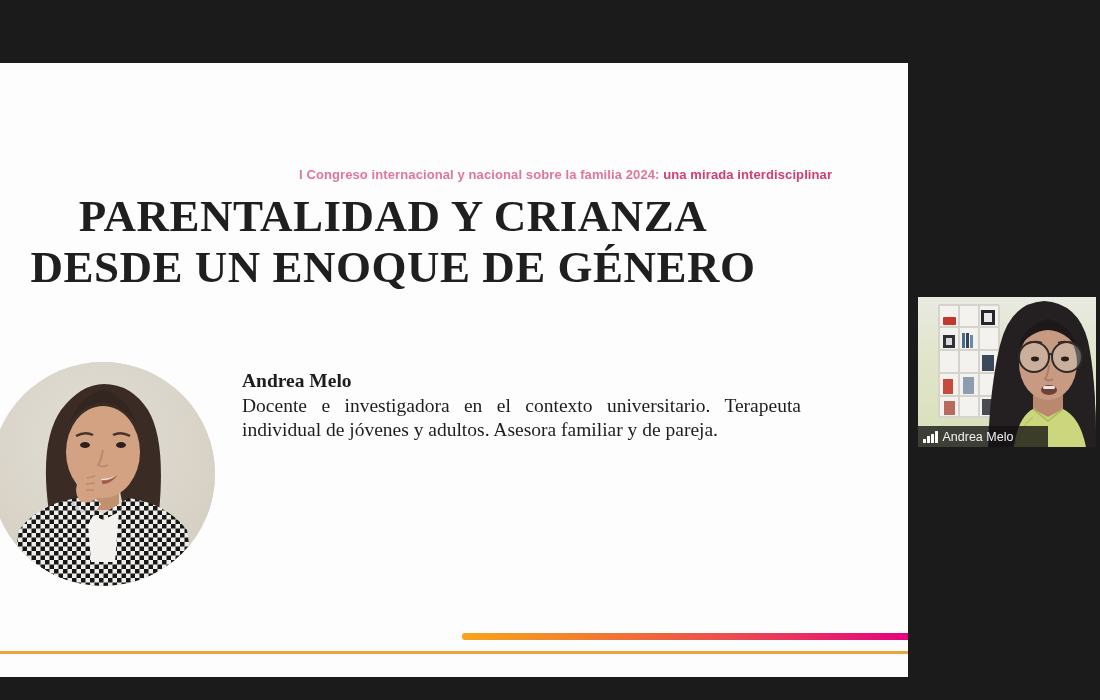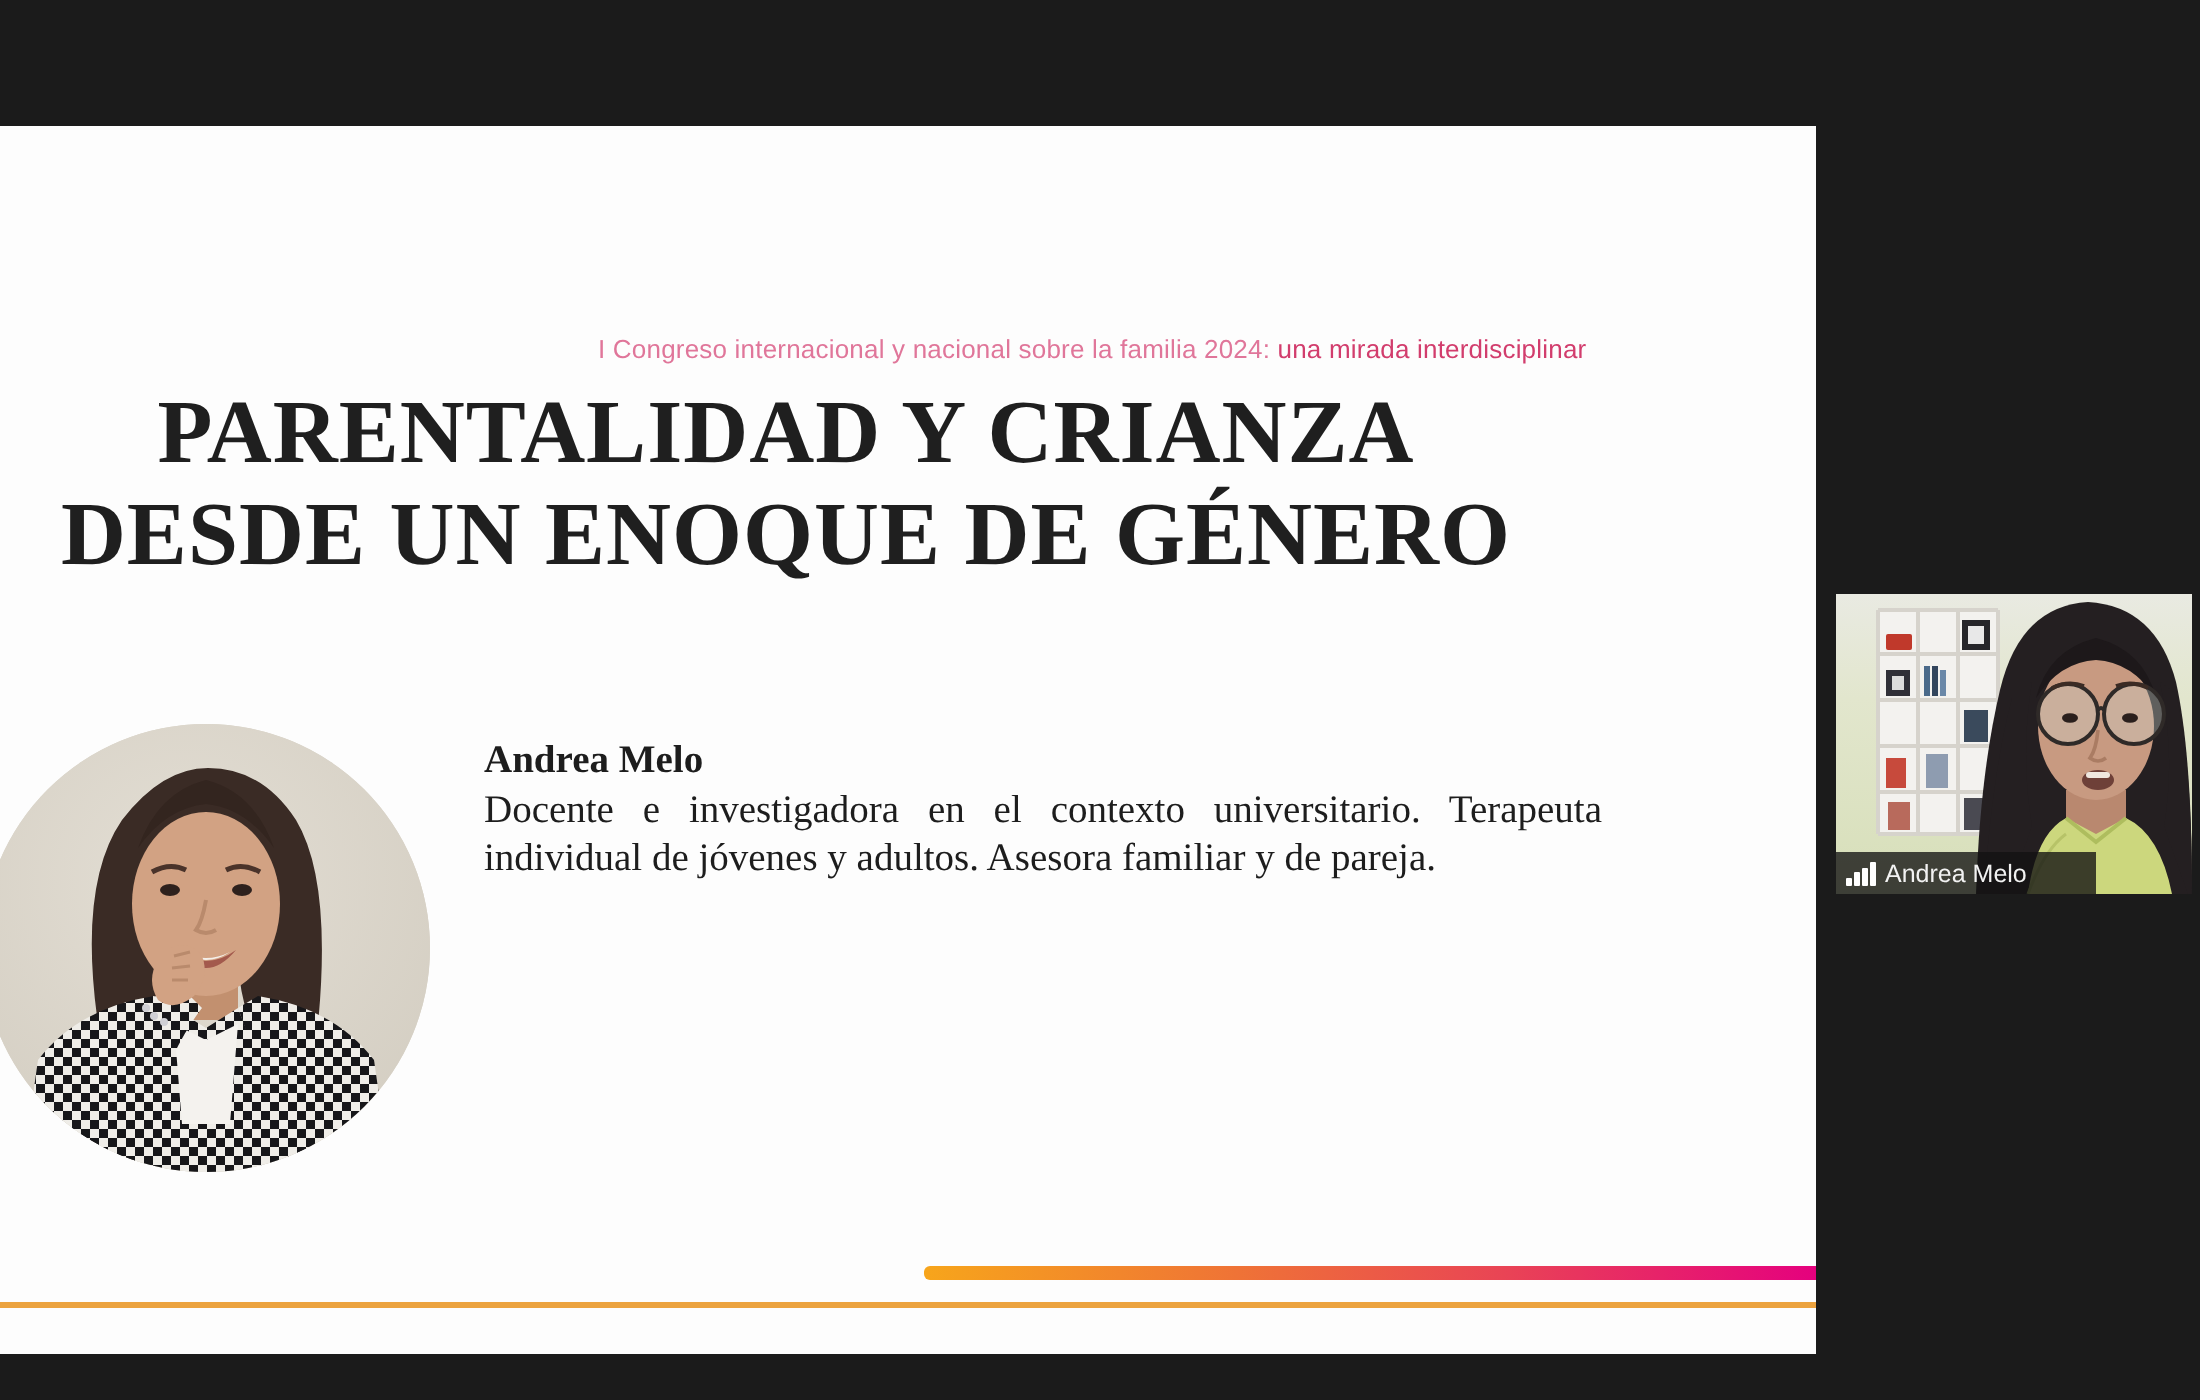--- a/index.html
+++ b/index.html
@@ -12,21 +12,21 @@
   }
 
   
   .slide {
     position: absolute; left: 0; top: 63px; width: 908px; height: 614px;
     background: #fdfdfd; overflow: hidden;
   }
 
   .congress-header {
     position: absolute; left: 299px; top: 104px; width: 580px;
-    font-size: 13px; font-weight: normal; letter-spacing: 0.1px;
+    font-size: 13px; font-weight: bold; letter-spacing: 0.1px;
     color: #e0769a; white-space: nowrap;
   }
   .congress-header .bold-part { color: #d23d6d; }
 
   .slide-title {
     position: absolute; left: -12px; top: 128px; width: 810px;
     text-align: center;
     font-family: "Liberation Serif", serif; font-weight: bold;
     font-size: 45px; line-height: 51px; color: #1f1f1f;
     letter-spacing: 0.5px;

